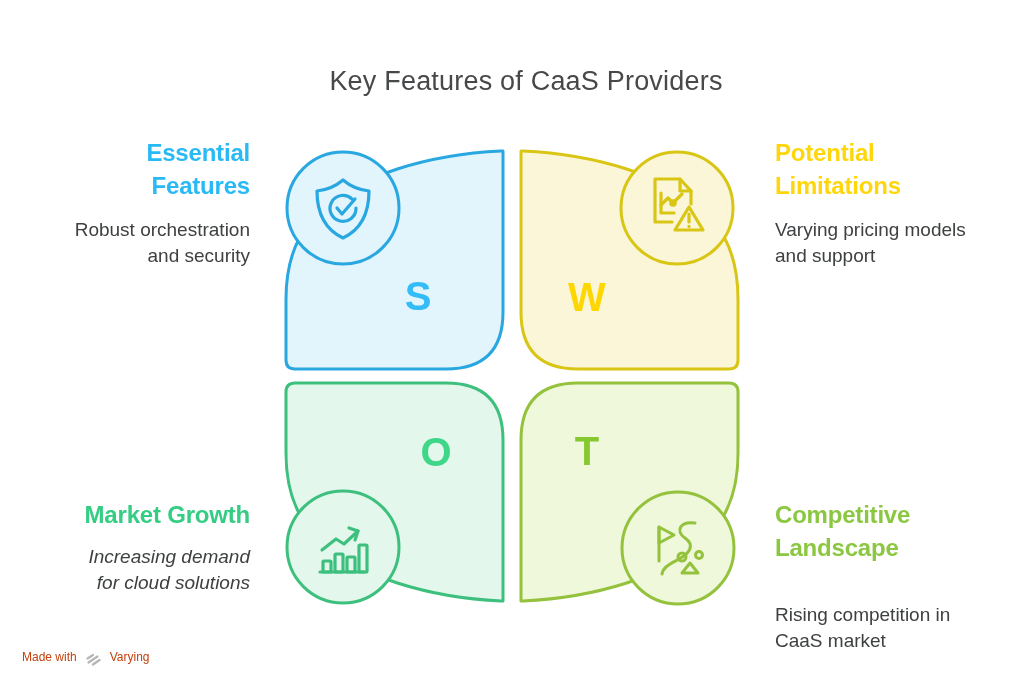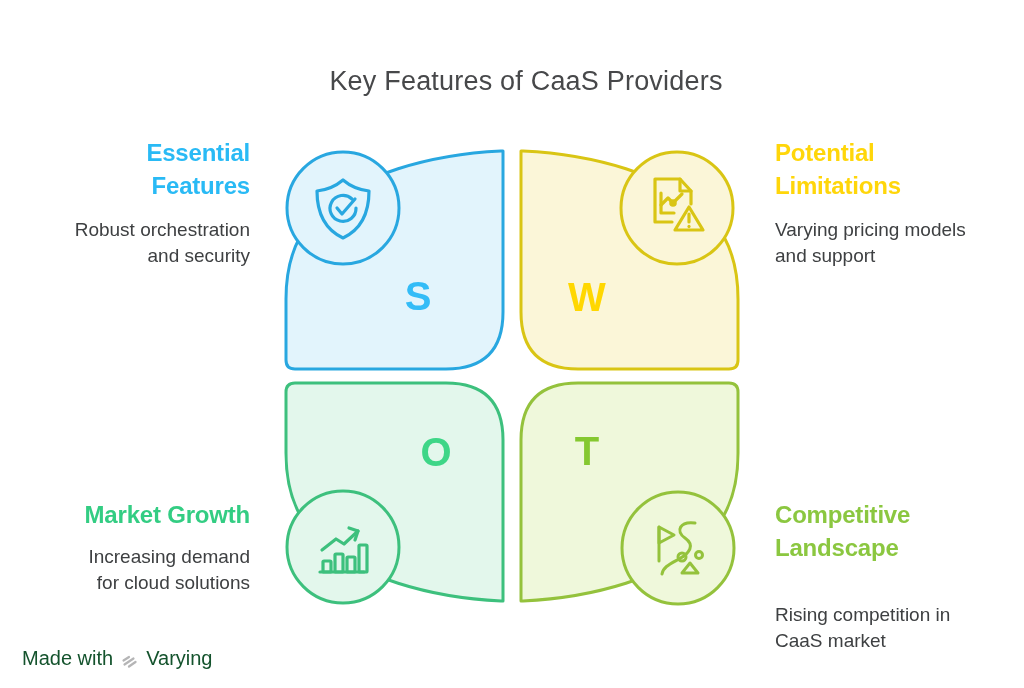--- a/index.html
+++ b/index.html
@@ -18,31 +18,31 @@
   .block-heading{margin:0;font-size:24px;font-weight:700;line-height:1.38;letter-spacing:-.2px;}
   .block-desc{margin:15px 0 0 0;font-size:19px;line-height:1.37;color:#3e4042;}
   .block-tl{top:136px;right:774px;width:240px;}
   .block-tl .block-heading{max-width:170px;margin-left:auto;}
   .block-tl .block-desc{max-width:205px;margin-left:auto;}
   .block-tr{top:136px;left:775px;width:230px;}
   .block-tr .block-heading{max-width:170px;}
   .block-tr .block-desc{max-width:192px;}
   .block-bl{top:498px;right:774px;width:250px;}
   .block-bl .block-heading{max-width:250px;margin-left:auto;}
-  .block-bl .block-desc{max-width:188px;margin-left:auto;margin-top:13px;}
+  .block-bl .block-desc{max-width:188px;margin-left:auto;margin-top:13px;font-style:italic;}
   .block-br{top:498px;left:775px;width:230px;}
   .block-br .block-heading{max-width:170px;}
   .block-br .block-desc{max-width:188px;margin-top:38px;}
   .heading-s{color:#29baf5;}
   .heading-w{color:#ffd60a;}
   .heading-o{color:#33cd83;}
   .heading-t{color:#8bc740;}
   .footer-credit{
     position:absolute;left:22px;top:647px;display:flex;align-items:center;gap:7px;
-    color:#14532d;font-size:20px;
+    color:#c2410c;font-size:12px;
   }
   .footer-credit .napkin-logo{flex:0 0 auto;}
 </style>
 </head>
 <body>
 
 <div class="canvas">
 
   <h1 class="page-title">Key Features of CaaS Providers</h1>
 

